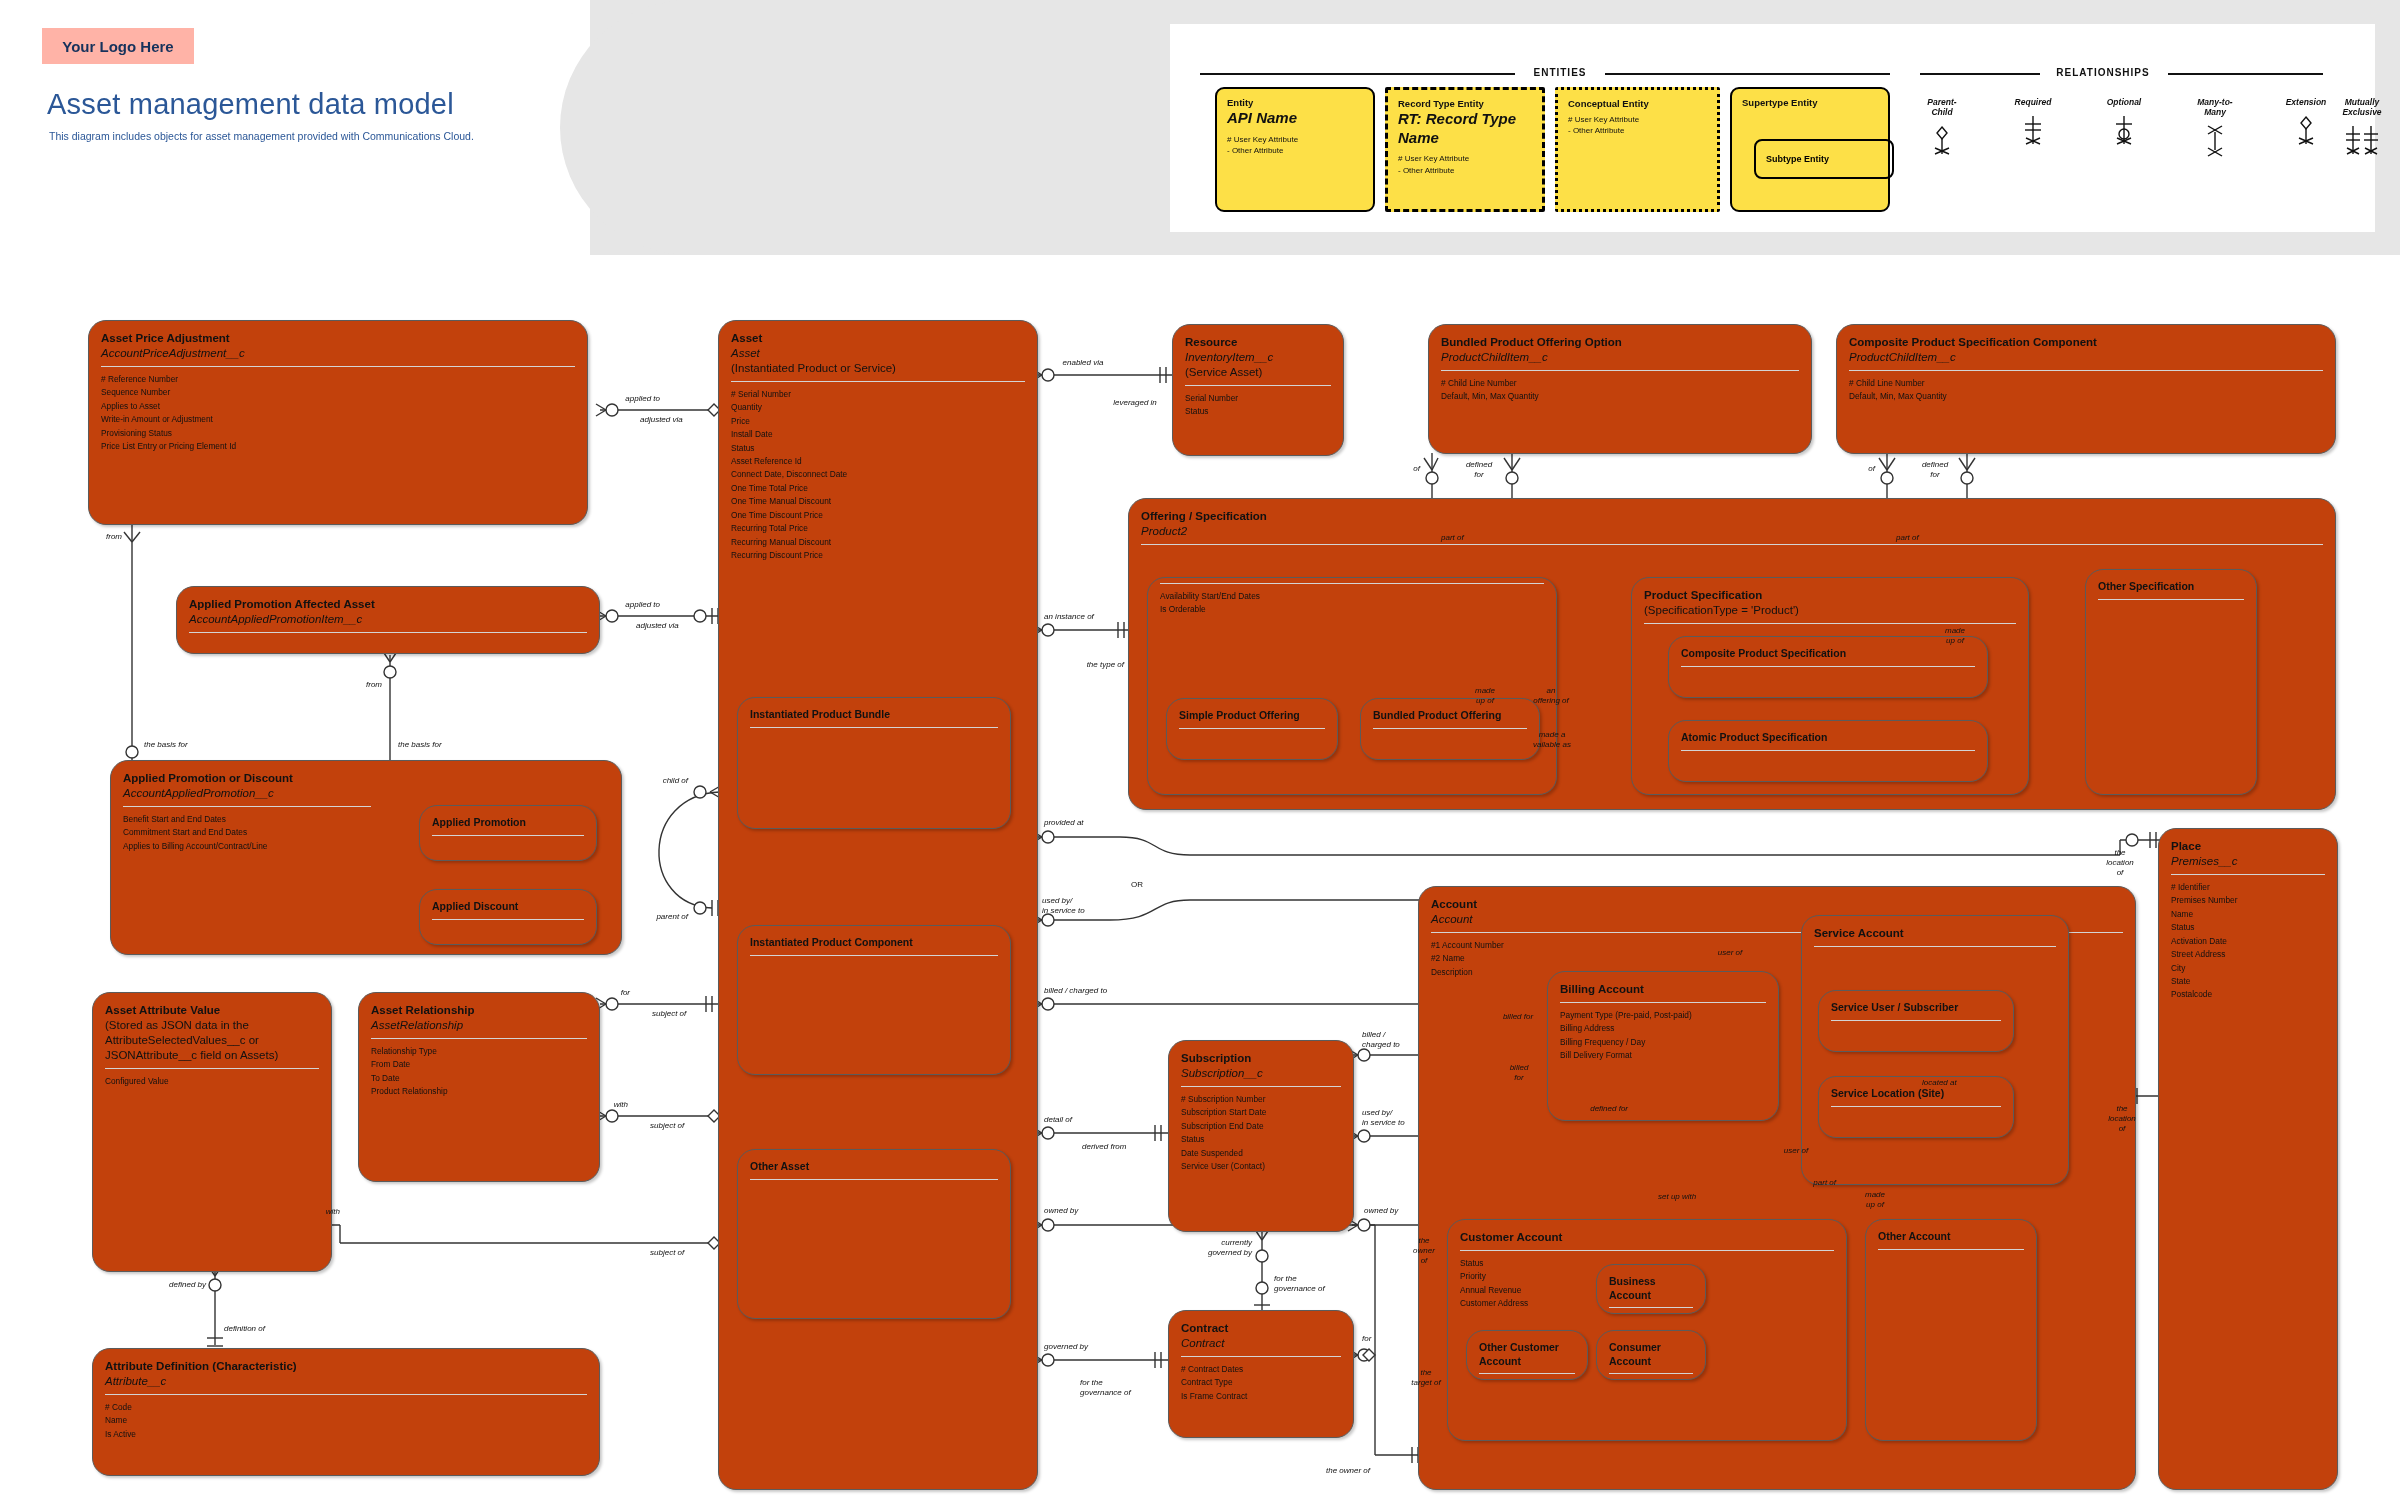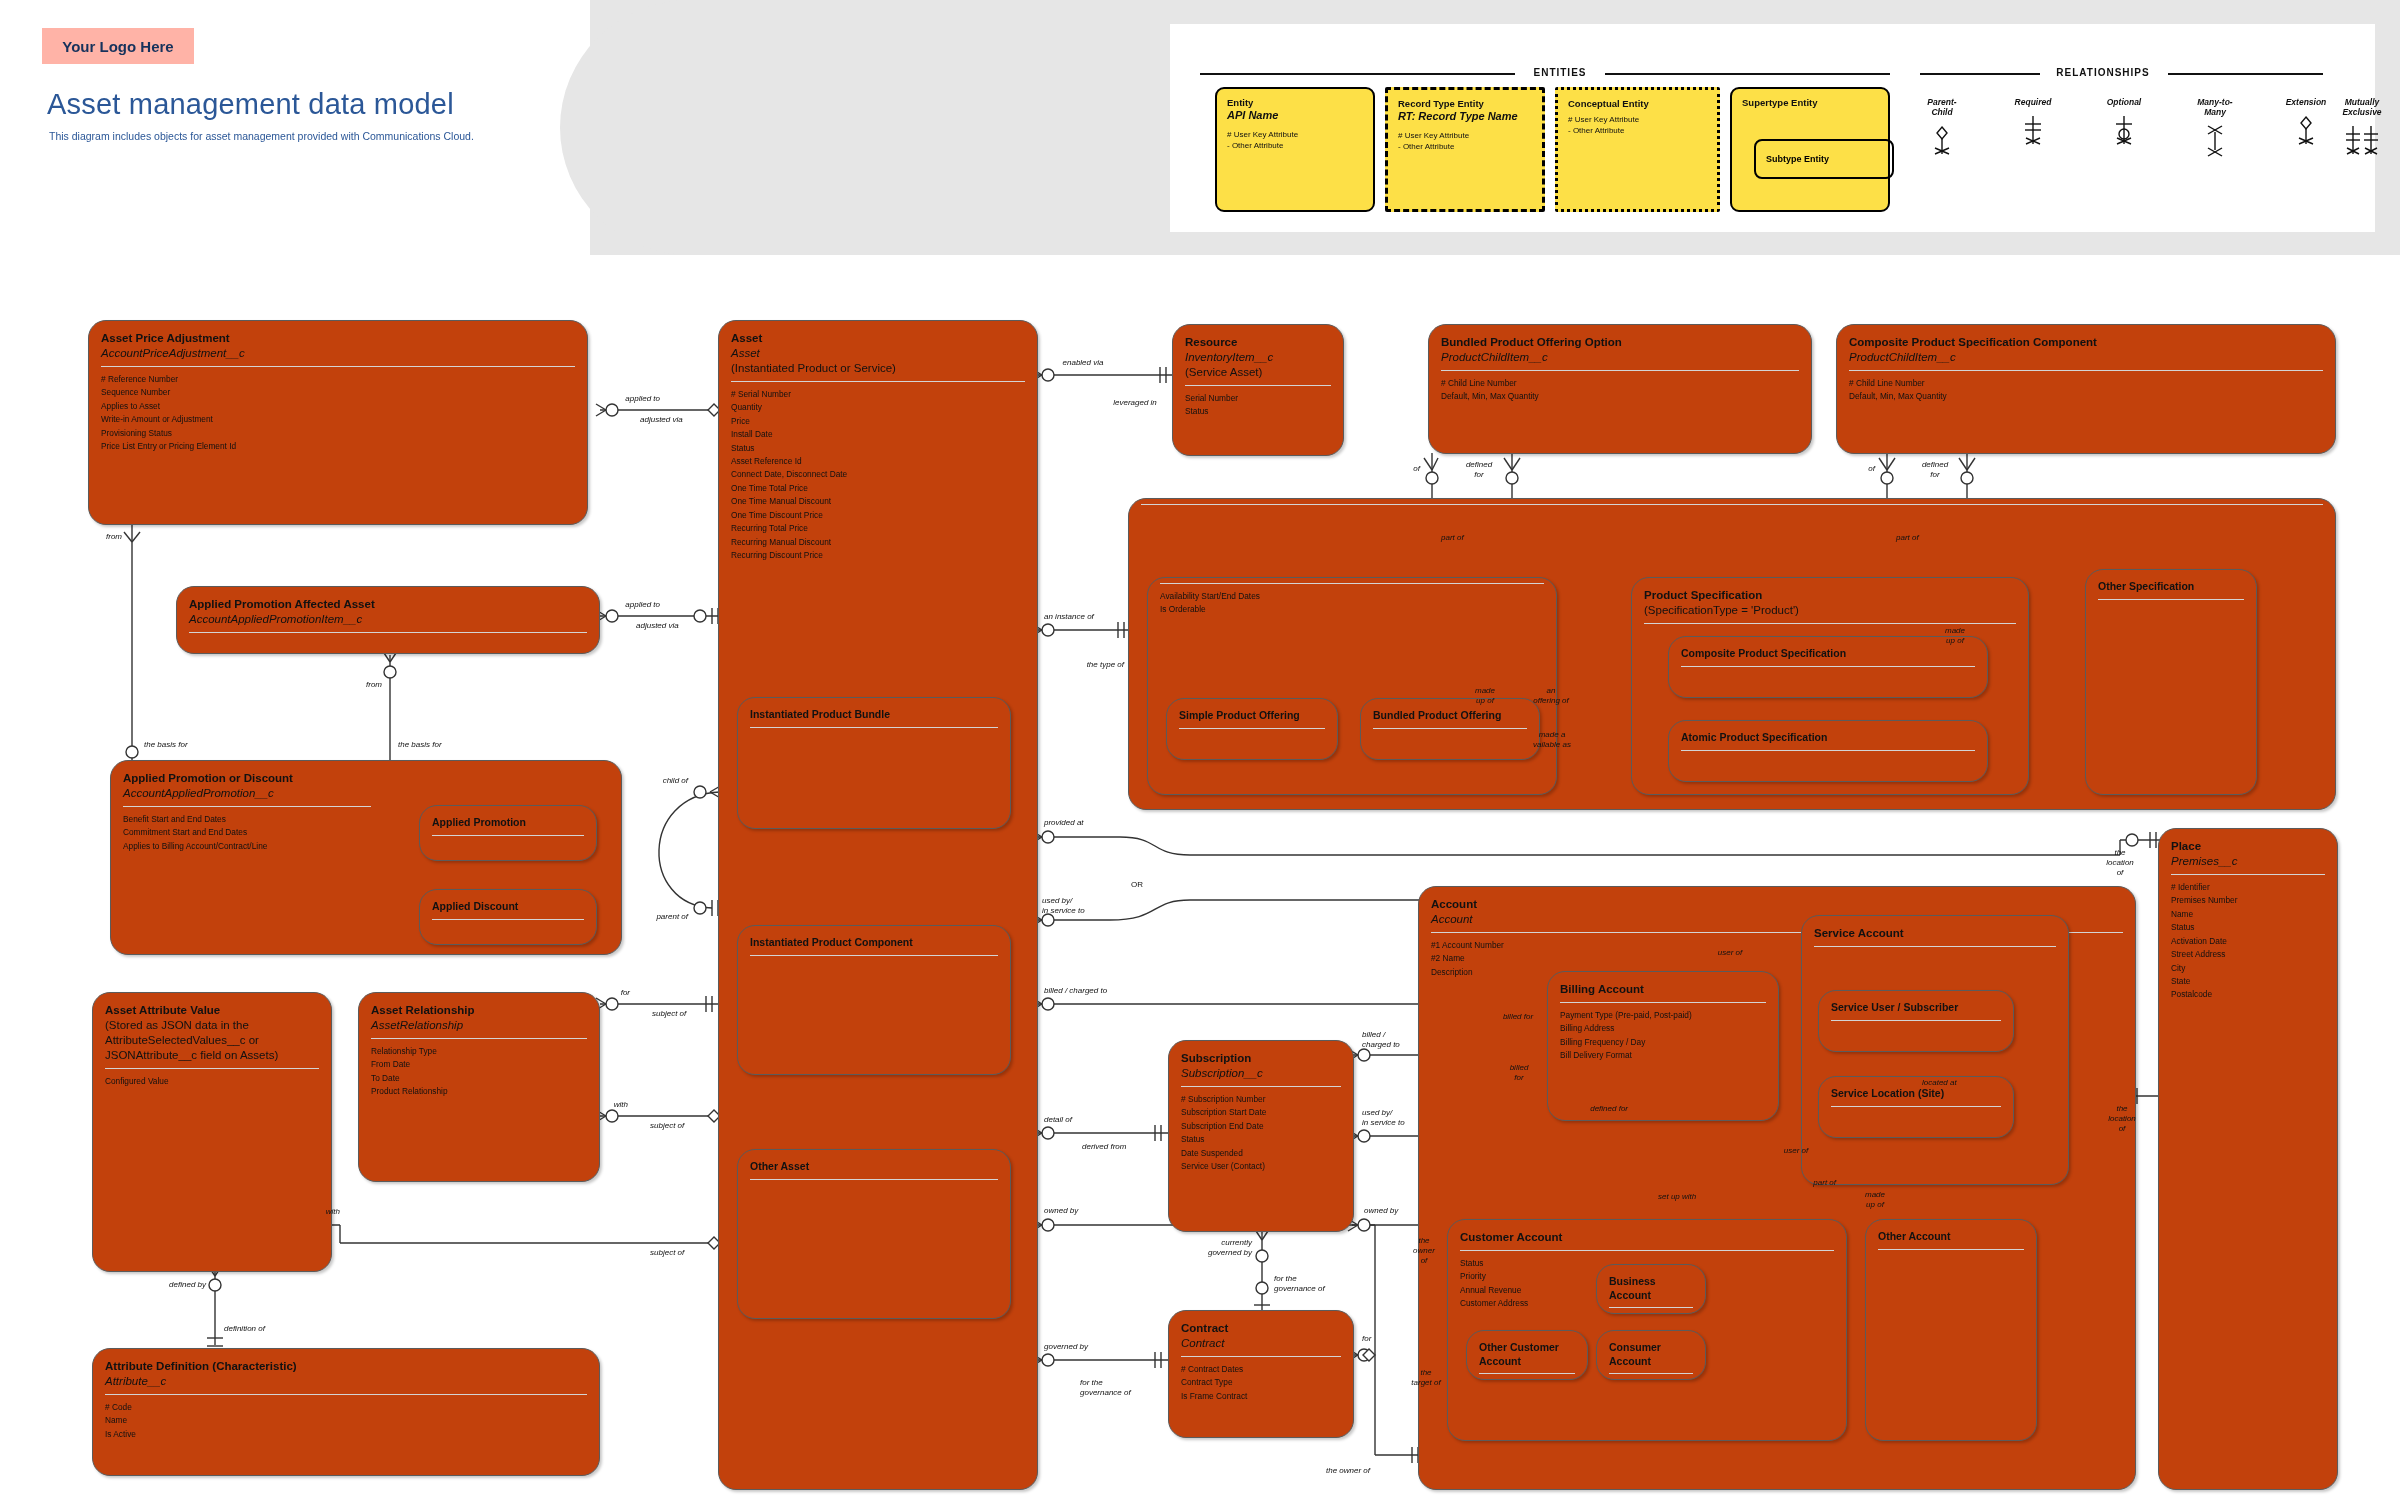--- a/index.html
+++ b/index.html
@@ -48,21 +48,21 @@
   
   .legend-heading {
     position:absolute; font-size:10px; font-weight:bold; letter-spacing:1px; color:#111;
     text-align:center;
   }
   .legend-rule { position:absolute; height:2px; background:#111; }
   .legend-card {
     position:absolute; background:#fde047; padding:8px 10px;
   }
   .legend-card .lc-t1 { font-size:9.5px; font-weight:bold; color:#111; line-height:1.25; }
-  .legend-card .lc-t2 { font-size:11px; font-style:italic; font-weight:bold; color:#111; line-height:1.25;}
+  .legend-card .lc-t2 { font-size:15px; font-style:italic; font-weight:bold; color:#111; line-height:1.25;}
   .legend-card .lc-attr { font-size:8px; color:#111; line-height:1.45; margin-top:6px;}
   .lc-solid { border:2.5px solid #000; border-radius:9px; }
   .lc-dashed { border:3px dashed #000; border-radius:2px; }
   .lc-dotted { border:3px dotted #000; border-radius:2px; }
   .lc-super  { border:2.5px solid #000; border-radius:9px; }
   .lc-sub {
     position:absolute; left:22px; top:50px; width:140px; height:40px;
     border:2px solid #000; border-radius:8px;
     display:flex; align-items:center; padding-left:10px;
     font-size:9px; font-weight:bold;
@@ -607,20 +607,24 @@
     <div class="ent-api">ProductChildItem__c</div>
   </div>
   <div class="ent-rule"></div>
   <div class="ent-attrs" style="line-height:2.2;">
     <div># Child Line Number</div>
     <div>Default, Min, Max Quantity</div>
   </div>
 </div>
 
 <div class="ent" style="left:1128px; top:498px; width:1208px; height:312px;">
+  <div class="ent-hd">
+    <div class="ent-name">Offering / Specification</div>
+    <div class="ent-api">Product2</div>
+  </div>
   <div class="ent-rule"></div>
 
   <div class="ent" style="left:18px; top:78px; width:410px; height:218px;">
     <div class="ent-rule"></div>
     <div class="ent-attrs" style="line-height:2.1;">
       <div>Availability Start/End Dates</div>
       <div>Is Orderable</div>
     </div>
     <div class="ent sub" style="left:18px; top:120px; width:172px; height:62px;">
       <div class="ent-hd">

